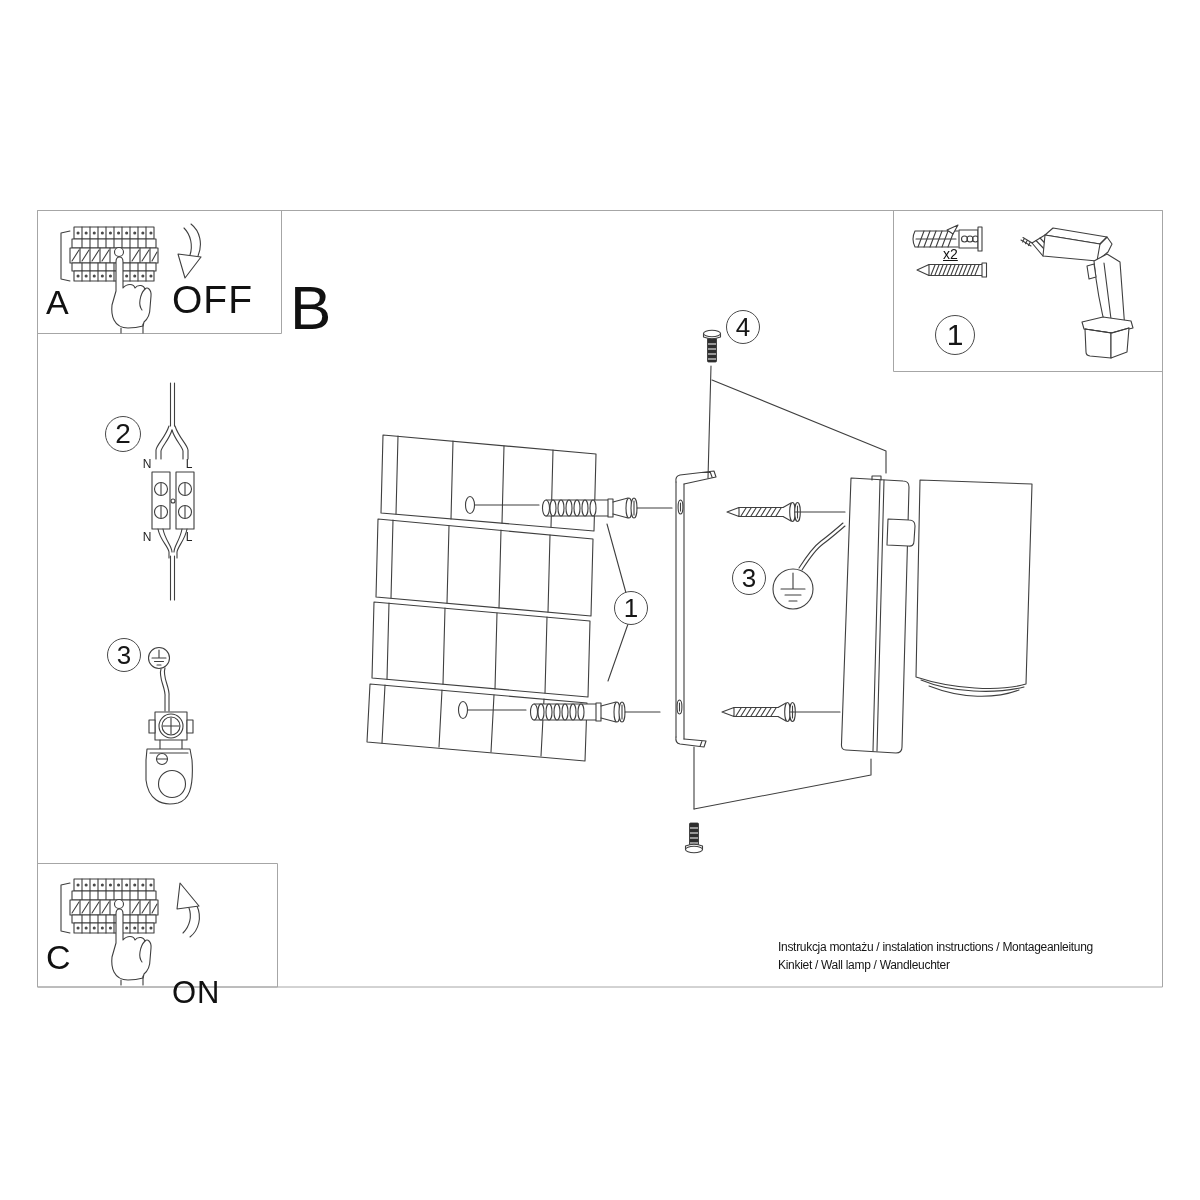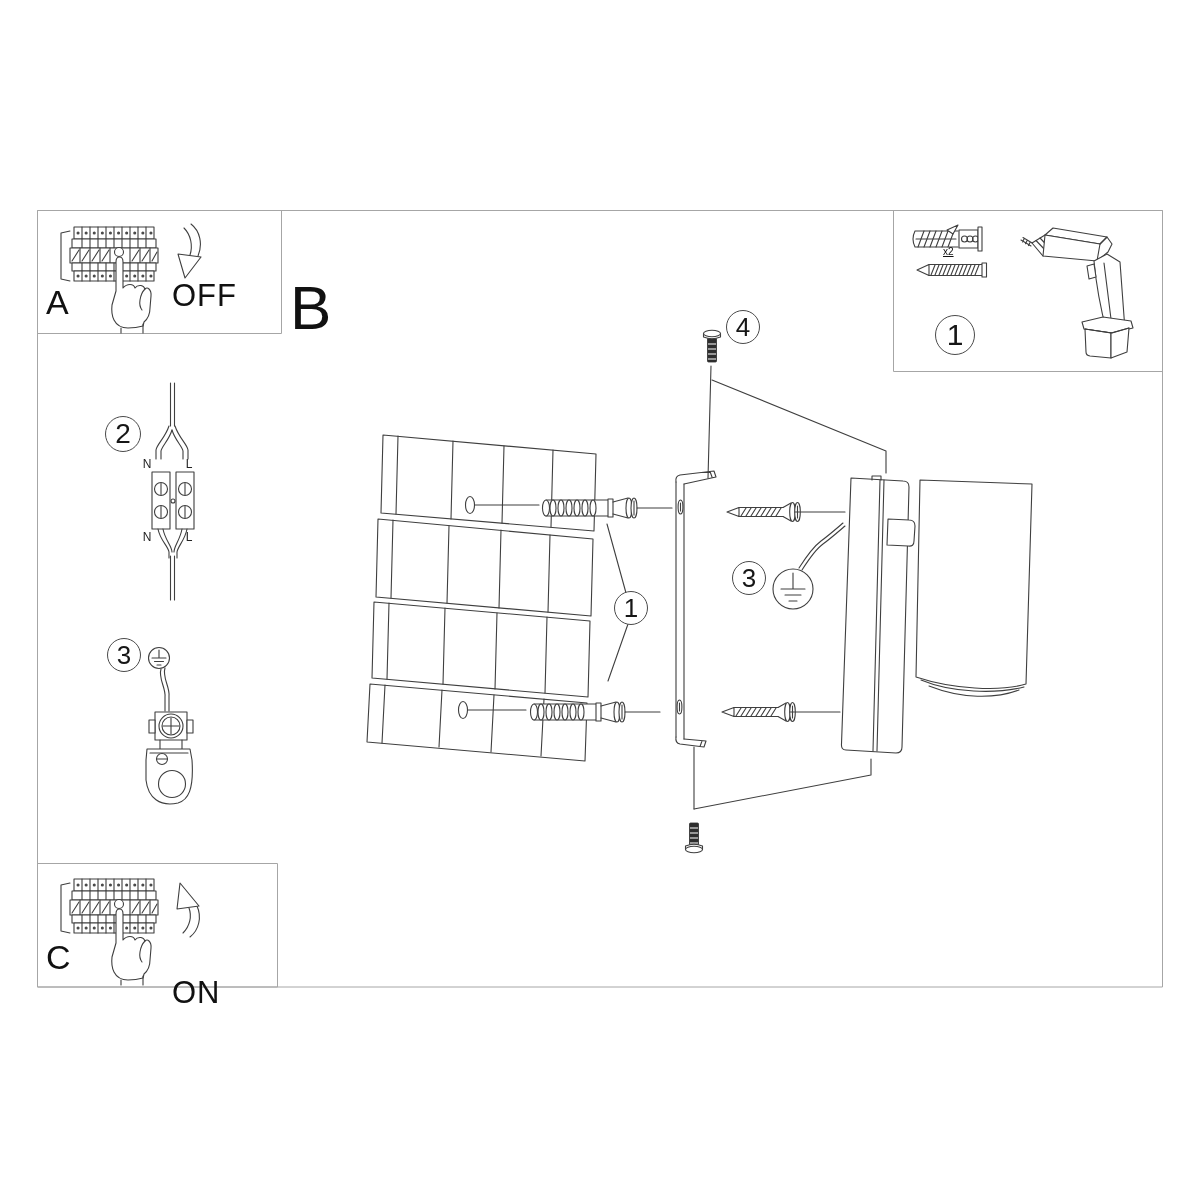--- a/index.html
+++ b/index.html
@@ -243,33 +243,37 @@
     <path class="s" d="M694,747 V809"></path>
     <path class="s" d="M694,809 L871,775 M871,775 V759"></path>
     <rect class="dk" x="689.5" y="823" width="9" height="23" rx="1"></rect>
     <path class="wt" d="M690,828 H698 M690,833 H698 M690,838 H698 M690,843 H698"></path>
     <path class="sf" d="M685.5,849.5 L685.5,846 Q694,842.5 702.5,846 L702.5,849.5"></path>
     <ellipse class="sf" cx="694" cy="849.5" rx="8.5" ry="3.2"></ellipse>
   </g>
 </svg>
 
 <div class="txt" style="left:46px;top:285px;font-size:34px;">A</div>
-<div class="txt" style="left:172px;top:280px;font-size:31px;letter-spacing:1px;">OFF</div>
+<div class="txt" style="left:172px;top:280px;font-size:39px;letter-spacing:1px;">OFF</div>
 <div class="txt" style="left:290px;top:277px;font-size:62px;">B</div>
 <div class="txt" style="left:46px;top:940px;font-size:34px;">C</div>
 <div class="txt" style="left:172px;top:933px;font-size:31px;letter-spacing:1px;margin-top:44px;">ON</div>
 
-<div class="txt" style="left:943px;top:247px;font-size:10px;text-decoration:underline;">x2</div>
+<div class="txt" style="left:943px;top:247px;font-size:14px;text-decoration:underline;">x2</div>
 
 <div class="circ" style="left:935px;top:315px;width:40px;height:40px;font-size:30px;">1</div>
 <div class="circ" style="left:105px;top:416px;width:36px;height:36px;font-size:28px;">2</div>
 <div class="circ" style="left:107px;top:638px;width:34px;height:34px;font-size:26px;">3</div>
 <div class="circ" style="left:614px;top:591px;width:34px;height:34px;font-size:26px;">1</div>
 <div class="circ" style="left:732px;top:561px;width:34px;height:34px;font-size:26px;">3</div>
 <div class="circ" style="left:726px;top:310px;width:34px;height:34px;font-size:26px;">4</div>
 
 <div class="nl" style="left:140px;top:458px;">N</div>
 <div class="nl" style="left:182px;top:458px;">L</div>
 <div class="nl" style="left:140px;top:531px;">N</div>
 <div class="nl" style="left:182px;top:531px;">L</div>
 
-
+<div class="footer">
+  <div>Instrukcja montażu / instalation instructions / Montageanleitung</div>
+  <div>Kinkiet / Wall lamp / Wandleuchter</div>
 </div>
 
+</div>
+
 </body></html>

